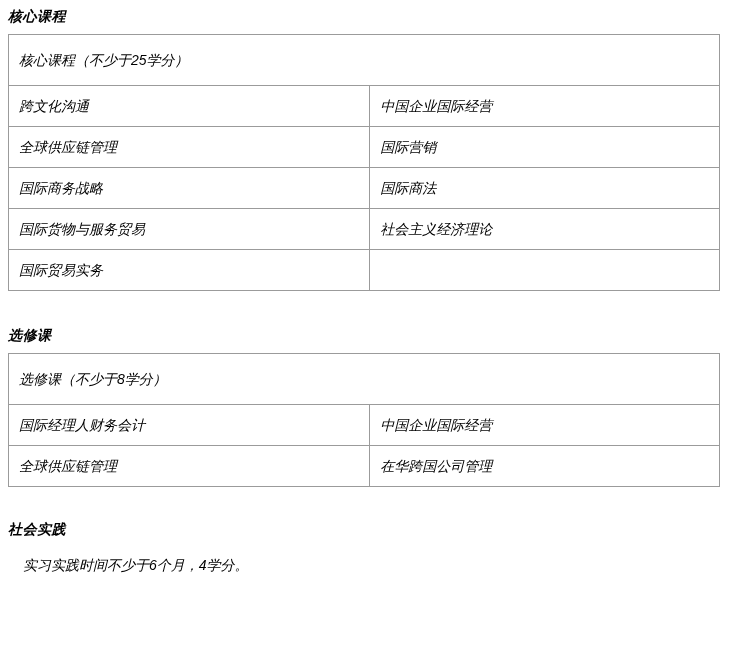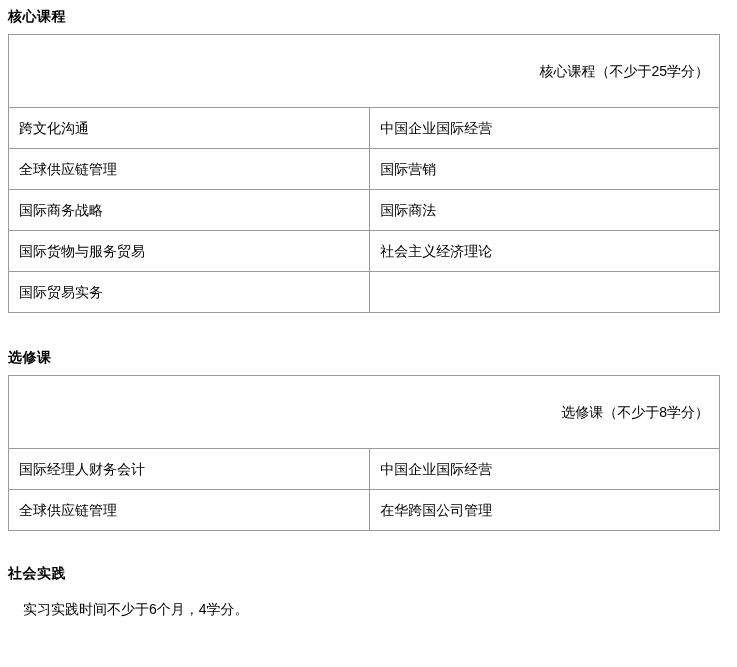--- a/index.html
+++ b/index.html
@@ -12,20 +12,21 @@
     height: 667px;
     font-family: "Liberation Sans", sans-serif;
     color: #000000;
     font-size: 14px;
     overflow: hidden;
   }
   .page {
     padding: 6px 0 0 8px;
     box-sizing: border-box;
     width: 737px;
+    font-style: italic;
   }
   .section-heading {
     font-weight: bold;
     font-size: 14px;
     line-height: 20px;
     margin: 0 0 8px 0;
     letter-spacing: 0.5px;
   }
   table.course-table {
     border-collapse: collapse;
@@ -35,22 +36,22 @@
   }
   table.course-table td {
     border: 1px solid #9b9b9b;
     padding: 9px 10px;
     font-size: 14px;
     line-height: 22px;
     vertical-align: middle;
     word-break: break-word;
   }
   table.course-table td.header-cell {
-    text-align: right;
-    padding: 25px 10px;
+    text-align: left;
+    padding: 14px 10px;
     border-radius: 18px;
   }
   .col-left { width: 50.8%; }
   .col-right { width: 49.2%; }
   .gap-after-table {
     height: 34px;
   }
   .gap-small {
     height: 32px;
   }

